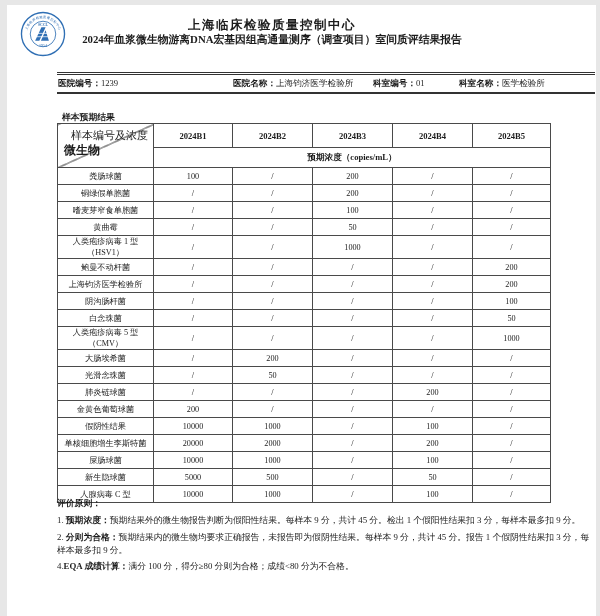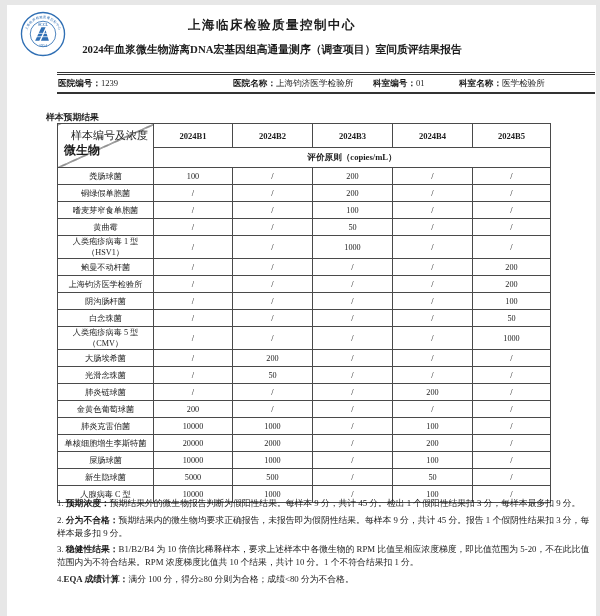--- a/index.html
+++ b/index.html
@@ -10,33 +10,33 @@
     color:#1c1c1c;
   }
   .page{position:absolute;left:7px;top:5px;width:589px;height:611px;background:#ffffff;}
 
   
   .logo{position:absolute;left:13px;top:6px;width:46px;height:46px;}
 
   
   .titles{position:absolute;left:45px;top:13px;width:440px;text-align:center;}
   .org-title{font-size:12.5px;font-weight:bold;letter-spacing:1.5px;line-height:15px;}
-  .report-title{margin-top:10px;font-size:10.8px;font-weight:bold;line-height:13px;}
+  .report-title{font-size:10.8px;font-weight:bold;line-height:13px;}
 
   
   .info-table{
     position:absolute;left:50px;top:67px;width:538px;
     border-collapse:collapse;table-layout:fixed;
     border-top:3px double #333;border-bottom:2px solid #333;
   }
   .info-table td{height:17px;font-size:8.6px;white-space:nowrap;padding:0 0 0 1px;vertical-align:middle;overflow:visible;}
   .info-table tr:first-child td{border-bottom:1px solid #444;}
   .ilabel{font-weight:bold;text-align:right;}
 
-  .section-title{position:absolute;left:39px;top:107px;font-size:8.8px;font-weight:bold;}
+  .section-title{position:absolute;left:55px;top:107px;font-size:8.8px;font-weight:bold;}
 
   
   .sample-table{
     position:absolute;left:50px;top:118px;width:493px;
     border-collapse:collapse;table-layout:fixed;
   }
   .sample-table th,.sample-table td{border:1px solid #4a4a4a;text-align:center;padding:0;vertical-align:middle;}
   .sample-table thead tr.col-row{height:24px;}
   .sample-table thead tr.sub-row{height:20px;}
   .sample-table tbody tr{height:17px;}
@@ -122,21 +122,21 @@
           <span class="c-top">样本编号及浓度</span>
           <span class="c-bottom">微生物</span>
         </th>
       <th>2024B1</th>
           <th>2024B2</th>
           <th>2024B3</th>
           <th>2024B4</th>
           <th>2024B5</th>
         </tr>
       <tr class="sub-row">
-        <th colspan="5">评价原则（copies/mL）</th>
+        <th colspan="5">预期浓度（copies/mL）</th>
       </tr>
     </thead>
     <tbody>
         <tr>
           <td>粪肠球菌</td>
           <td>100</td>
           <td>/</td>
           <td>200</td>
           <td>/</td>
           <td>/</td>
@@ -239,21 +239,21 @@
         </tr>
         <tr>
           <td>金黄色葡萄球菌</td>
           <td>200</td>
           <td>/</td>
           <td>/</td>
           <td>/</td>
           <td>/</td>
         </tr>
         <tr>
-          <td>肺炎克雷伯菌</td>
+          <td>假阴性结果</td>
           <td>10000</td>
           <td>1000</td>
           <td>/</td>
           <td>100</td>
           <td>/</td>
         </tr>
         <tr>
           <td>单核细胞增生李斯特菌</td>
           <td>20000</td>
           <td>2000</td>
@@ -282,21 +282,21 @@
           <td>10000</td>
           <td>1000</td>
           <td>/</td>
           <td>100</td>
           <td>/</td>
         </tr>
       </tbody>
   </table>
 
   <div class="bottom">
+    <div class="p-title">评价原则：</div>
     <div id="principles-list">
         <div class="p-item"><span>1. </span><span class="b">预期浓度：</span><span>预期结果外的微生物报告判断为假阳性结果。每样本 9 分，共计 45 分。检出 1 个假阳性结果扣 3 分，每样本最多扣 9 分。</span></div>
-        <div class="p-item"><span>2. </span><span class="b">分为不合格：</span><span>预期结果内的微生物均要求正确报告，未报告即为假阴性结果。每样本 9 分，共计 45 分。报告 1 个假阴性结果扣 3 分，每样本最多扣 9 分。</span></div>
-        <div class="p-item"><span>3. </span><span class="b">稳健性结果：</span><span>B1/B2/B4 为 10 倍倍比稀释样本，要求上述样本中各微生物的 RPM 比值呈相应浓度梯度，即比值范围为 5-20，不在此比值范围内为不符合结果。RPM 浓度梯度比值共 10 个结果，共计 10 分。1 个不符合结果扣 1 分。</span></div>
+        <div class="p-item"><span>2. </span><span class="b">分则为合格：</span><span>预期结果内的微生物均要求正确报告，未报告即为假阴性结果。每样本 9 分，共计 45 分。报告 1 个假阴性结果扣 3 分，每样本最多扣 9 分。</span></div>
         <div class="p-item"><span>4.</span><span class="b">EQA 成绩计算：</span><span>满分 100 分，得分≥80 分则为合格；成绩&lt;80 分为不合格。</span></div>
       </div>
   </div>
 
 </div>
 
 </body></html>

